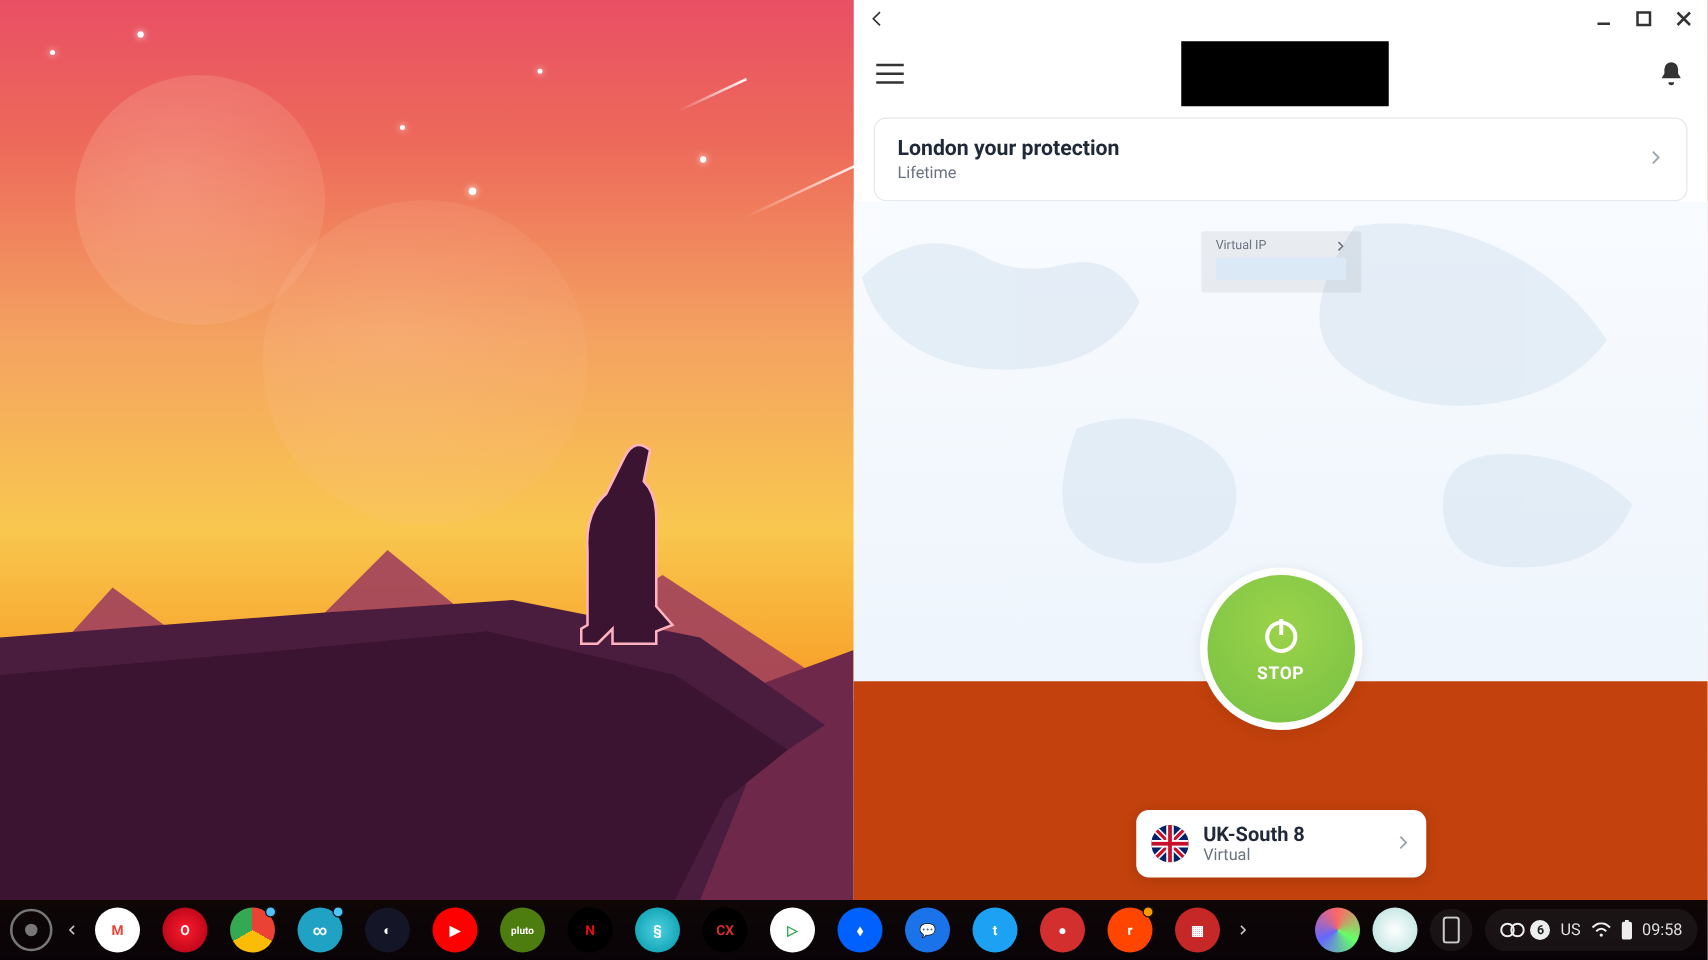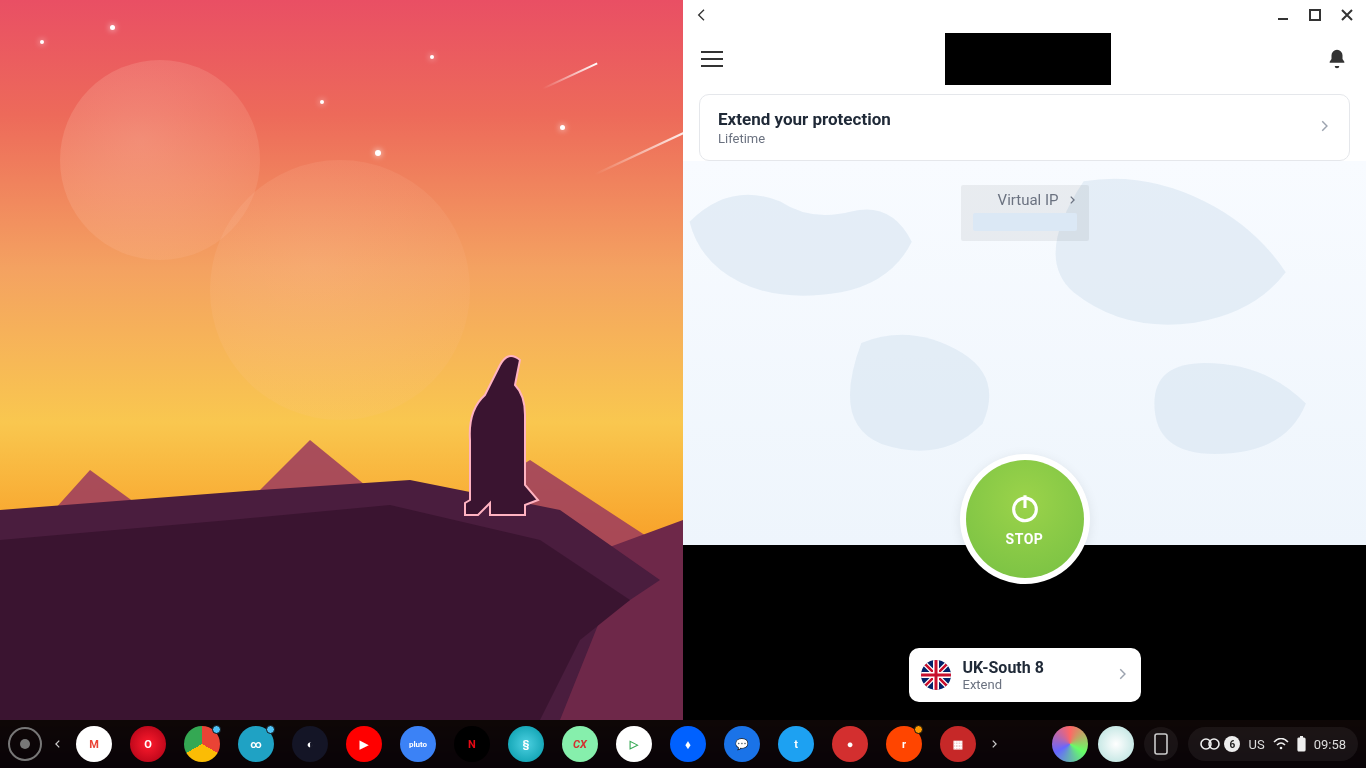--- a/index.html
+++ b/index.html
@@ -74,25 +74,25 @@
 .virtual-ip-badge {
   position:absolute;
   left:50%; transform:translateX(-50%);
   top:24px;
   background: rgba(0,0,0,0.06);
   border-radius:2px;
   padding:6px 12px 10px 12px;
   text-align:center;
   cursor:pointer;
 }
-.virtual-ip-label { font-size:15px; color:#6b7280; display:flex; align-items:center; justify-content:flex-end; gap:8px;}
+.virtual-ip-label { font-size:10px; color:#6b7280; display:flex; align-items:center; justify-content:space-between; gap:8px;}
 .ip-redact { margin-top:4px; width:104px; height:18px; background:#dbe8f5; border-radius:2px; }
 
 .bottom-area {
-  background:#000000;
+  background:#c2410c;
   position:relative;
   height:175px;
   text-decoration:underline;
 }
 .power-circle {
   position:absolute;
   left:50%; transform:translate(-50%, -70%);
   top:0;
   width:130px; height:130px;
   border-radius:50%;
@@ -231,21 +231,21 @@
     <div class="logo-box"></div>
     <div class="bell">
       <svg viewBox="0 0 24 24" width="22" height="22">
           <path d="M12 2a6 6 0 0 0-6 6v4l-2 3v1h16v-1l-2-3V8a6 6 0 0 0-6-6zm0 20a2.5 2.5 0 0 0 2.5-2.5h-5A2.5 2.5 0 0 0 12 22z" fill="#333"></path>
         </svg>
     </div>
   </div>
 
   <div class="promo-card">
     <div>
-      <div class="promo-title">Extend your protection</div>
+      <div class="promo-title">London your protection</div>
       <div class="promo-sub">Lifetime</div>
     </div>
     <div class="chev-r">
       <svg width="14" height="14" viewBox="0 0 24 24">
           <path d="M9 4l8 8-8 8" stroke="#9ca3af" stroke-width="2.5" fill="none"></path>
         </svg>
     </div>
   </div>
 
   <div class="map-area">
@@ -286,21 +286,21 @@
           <path d="M0,0 L30,30 M30,0 L0,30" stroke="#fff" stroke-width="5"></path>
           <path d="M0,0 L30,30 M30,0 L0,30" stroke="#c8102e" stroke-width="2.5"></path>
           <rect x="12" width="6" height="30" fill="#fff"></rect>
           <rect y="12" width="30" height="6" fill="#fff"></rect>
           <rect x="13.5" width="3" height="30" fill="#c8102e"></rect>
           <rect y="13.5" width="30" height="3" fill="#c8102e"></rect>
         </svg>
       </div>
       <div>
         <div class="server-name">UK-South 8</div>
-        <div class="server-city">Extend</div>
+        <div class="server-city">Virtual</div>
       </div>
       <div class="server-chev">
         <svg width="14" height="14" viewBox="0 0 24 24">
             <path d="M9 4l8 8-8 8" stroke="#9ca3af" stroke-width="2.5" fill="none"></path>
           </svg>
       </div>
     </div>
   </div>
 </div>
 
@@ -315,24 +315,24 @@
   </div>
   <div class="shelf-apps" id="shelf-apps">
       <div class="app-icon" style="background: rgb(255, 255, 255); color: rgb(234, 67, 53);">M</div>
       <div class="app-icon" style="background: radial-gradient(circle, rgb(255, 27, 45), rgb(167, 0, 20));">O</div>
       <div class="app-icon" style="background: conic-gradient(rgb(234, 67, 53) 0deg, rgb(234, 67, 53) 120deg, rgb(251, 188, 5) 120deg, rgb(251, 188, 5) 240deg, rgb(52, 168, 83) 240deg, rgb(52, 168, 83) 360deg);">
         <div class="badge"></div>
       </div>
       <div class="app-icon" style="background: rgb(31, 162, 196);">∞<div class="badge"></div></div>
       <div class="app-icon" style="background: rgb(20, 21, 38);">◐</div>
       <div class="app-icon" style="background: rgb(255, 0, 0);">▶</div>
-      <div class="app-icon" style="background: #3b82f6; font-size: 8px;">pluto</div>
+      <div class="app-icon" style="background: #4d7c0f; font-size: 8px;">pluto</div>
       <div class="app-icon" style="background: rgb(0, 0, 0); color: rgb(229, 9, 20);">N</div>
       <div class="app-icon" style="background: radial-gradient(circle, rgb(77, 208, 225), rgb(0, 151, 167));">§</div>
-      <div class="app-icon" style="background: #86efac; color: rgb(211, 47, 47); font-style: italic;">CX</div>
+      <div class="app-icon" style="background: #000000; color: rgb(211, 47, 47);">CX</div>
       <div class="app-icon" style="background: rgb(255, 255, 255); color: rgb(52, 168, 83);">▷</div>
       <div class="app-icon" style="background: rgb(0, 97, 255);">⬧</div>
       <div class="app-icon" style="background: rgb(26, 115, 232);">💬</div>
       <div class="app-icon" style="background: rgb(29, 161, 242);">t</div>
       <div class="app-icon" style="background: rgb(211, 47, 47);">●</div>
       <div class="app-icon" style="background: rgb(255, 69, 0);">r<div class="badge badge-warn"></div></div>
       <div class="app-icon" style="background: rgb(198, 40, 40);">▦</div>
     </div>
   <div class="shelf-nav">
     <svg width="10" height="14" viewBox="0 0 24 24">

